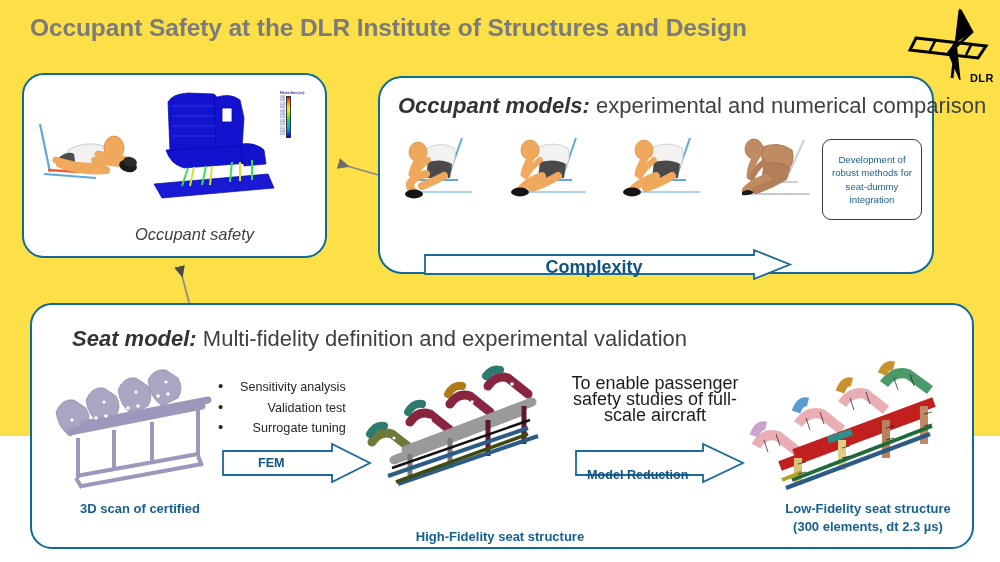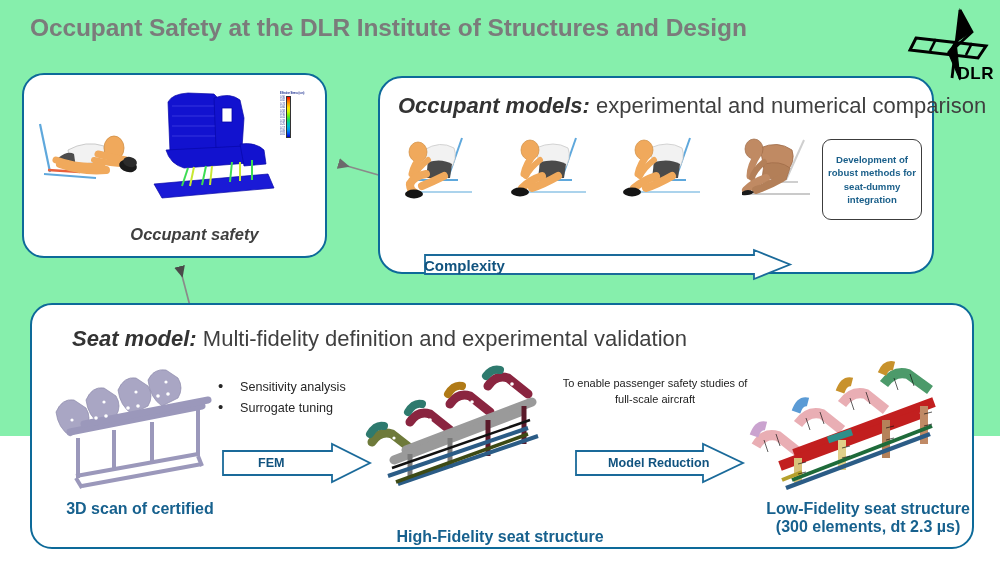--- a/index.html
+++ b/index.html
@@ -2,35 +2,35 @@
 <html><head>
 <meta charset="utf-8">
 <style>
   * { box-sizing: border-box; margin: 0; padding: 0; }
   html, body {
     width: 1000px; height: 562px;
     background: #ffffff;
     font-family: "Liberation Sans", sans-serif;
     overflow: hidden;
   }
-  #slide { position: relative; width: 1000px; height: 436px; background: #86efac; }
+  #slide { position: relative; width: 1000px; height: 436px; background: #fde047; }
 
   
   #title {
     position: absolute; left: 30px; top: 14px;
     font-size: 24.5px; font-weight: bold; color: #7b7b7b;
     letter-spacing: -0.1px; white-space: nowrap;
   }
 
   
   #logo { position: absolute; left: 908px; top: 8px; width: 88px; height: 76px; }
   #logo svg { display: block; }
   #logo-text {
     position: absolute; right: 2px; bottom: 0px;
-    font-size: 17px; font-weight: bold; color: #000;
+    font-size: 11px; font-weight: bold; color: #000;
     font-family: "Liberation Sans", sans-serif; letter-spacing: 0.5px;
   }
 
   
   .panel {
     position: absolute; border: 2.2px solid #0d6a99;
     border-radius: 20px; background: #fff;
   }
   #panel-occupant-safety { left: 22px; top: 73px; width: 305px; height: 185px; border-radius: 22px; }
   #panel-occupant-models { left: 378px; top: 76px; width: 556px; height: 198px; border-radius: 24px; }
@@ -40,21 +40,21 @@
   .panel-heading {
     position: absolute; font-size: 22px; color: #3f3f3f; white-space: nowrap;
   }
   .panel-heading .lead { font-weight: bold; font-style: italic; color: #333; }
   #heading-occupant-models { left: 398px; top: 93px; }
   #heading-seat-model { left: 72px; top: 326px; }
 
   
   #occ-safety-label {
     position: absolute; left: 22px; top: 225px; width: 305px;
-    text-align: center; font-size: 16.5px; font-weight: bold; font-style: italic;
+    text-align: center; font-size: 16.5px; font-weight: normal; font-style: italic;
     color: #3f3f3f;
     padding-left: 40px;
   }
   #sim-scene { position: absolute; left: 30px; top: 86px; width: 290px; height: 135px; }
 
   
   .lying-dummy { position: absolute; left: 4px; top: 34px; width: 120px; height: 72px; }
   
   .blue-seat { position: absolute; left: 118px; top: 2px; width: 130px; height: 120px; }
   
@@ -81,60 +81,60 @@
     font-size: 10.2px; font-style: italic; color: #1a5f8a; white-space: nowrap;
   }
 
   
   #callout {
     position: absolute; left: 822px; top: 139px; width: 100px; height: 81px;
     border: 1.6px solid #3c3c3c; border-radius: 9px; background: #fff;
     display: flex; align-items: center; justify-content: center;
   }
   #callout span {
-    font-size: 9.6px; font-weight: bold; color: #1a5f8a;
+    font-size: 9.6px; font-weight: normal; color: #1a5f8a;
     text-align: center; line-height: 13.2px; padding: 0 3px;
   }
 
   
   #complexity-arrow { position: absolute; left: 424px; top: 249px; width: 368px; height: 31px; }
   #complexity-label {
-    position: absolute; left: 424px; top: 257px; width: 340px; text-align: left;
-    font-size: 15px; font-weight: bold; color: #11537f;
-  }
-
-  
-  #bullets { position: absolute; left: 212px; top: 377px; font-size: 12.6px; color: #262626; line-height: 20.5px; }
+    position: absolute; left: 424px; top: 257px; width: 340px; text-align: center;
+    font-size: 18px; font-weight: bold; color: #11537f;
+  }
+
+  
+  #bullets { position: absolute; left: 212px; top: 377px; font-size: 12.6px; color: #262626; line-height: 20.5px; text-align: right; }
   #bullets li { list-style: none; position: relative; padding-left: 28px; }
   #bullets li:before {
     content: "\2022"; position: absolute; left: 6px; top: -1px; font-size: 15px; color: #262626;
   }
 
   .step-caption {
-    position: absolute; text-align: center; font-size: 16px; font-weight: bold;
+    position: absolute; text-align: center; font-size: 13px; font-weight: bold;
     color: #17618e; line-height: 17.5px;
   }
   #cap-scan { left: 20px; top: 500px; width: 240px; }
   #cap-hifi { left: 350px; top: 528px; width: 300px; }
   #cap-lofi { left: 718px; top: 500px; width: 300px; }
 
   #note-enable {
     position: absolute; left: 557px; top: 375px; width: 196px;
-    font-size: 11px; color: #1c1c1c; text-align: center; line-height: 16px;
+    font-size: 18px; color: #1c1c1c; text-align: center; line-height: 16px;
   }
 
   .block-arrow { position: absolute; }
   #arrow-fem { left: 222px; top: 442px; width: 150px; height: 42px; }
   #arrow-mr  { left: 575px; top: 442px; width: 170px; height: 42px; }
   .block-arrow-label {
     position: absolute; font-size: 12.6px; font-weight: bold; color: #11537f;
     white-space: nowrap;
   }
   #label-fem { left: 258px; top: 456px; }
-  #label-mr  { left: 587px; top: 456px; margin-left: 21px; }
+  #label-mr  { left: 587px; top: 468px; }
 
   
   #art-scan { position: absolute; left: 52px; top: 366px; width: 168px; height: 130px; }
   #art-hifi { position: absolute; left: 362px; top: 368px; width: 178px; height: 128px; }
   #art-lofi { position: absolute; left: 742px; top: 368px; width: 196px; height: 128px; }
 
   
   #conn-arrow-1 { position: absolute; left: 330px; top: 150px; width: 56px; height: 40px; }
   #conn-arrow-2 { position: absolute; left: 168px; top: 262px; width: 40px; height: 48px; }
   svg { overflow: visible; }
@@ -403,20 +403,21 @@
         <circle cx="20" cy="54" r="1.6"></circle>
           <circle cx="52" cy="36" r="1.6"></circle>
         <circle cx="84" cy="26" r="1.6"></circle>
           <circle cx="114" cy="16" r="1.6"></circle>
       </g>
     </svg>
   </div>
 
   <ul id="bullets">
     <li>Sensitivity analysis</li>
+    <li>Validation test</li>
     <li>Surrogate tuning</li>
   </ul>
 
   <div class="block-arrow" id="arrow-fem">
     <svg width="150" height="42" viewBox="0 0 150 42">
       <path d="M1,9 L110,9 L110,2 L148,21 L110,40 L110,33 L1,33 Z" fill="#ffffff" stroke="#1a6a9a" stroke-width="1.8"></path>
     </svg>
   </div>
   <div class="block-arrow-label" id="label-fem">FEM</div>
 

